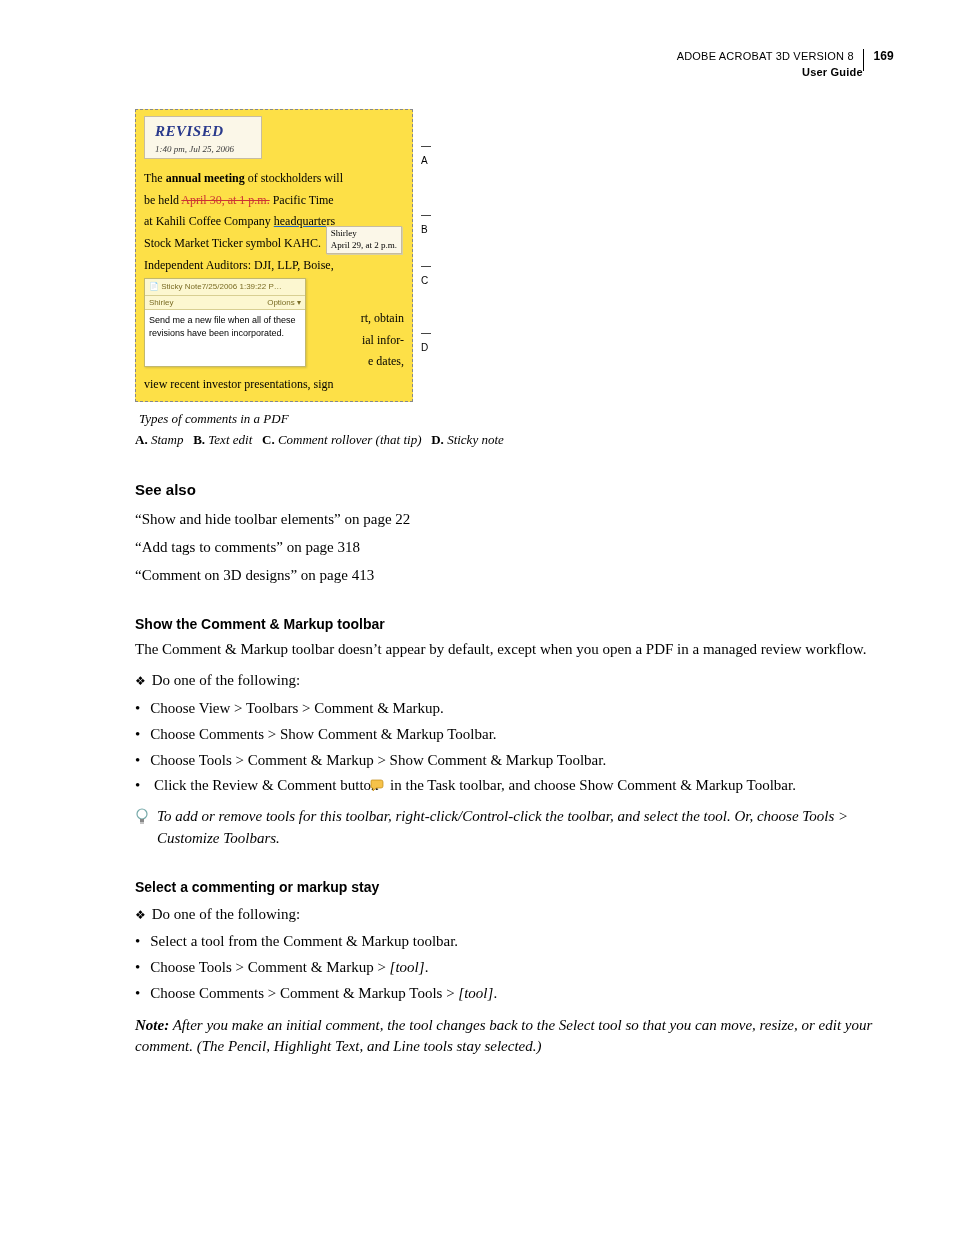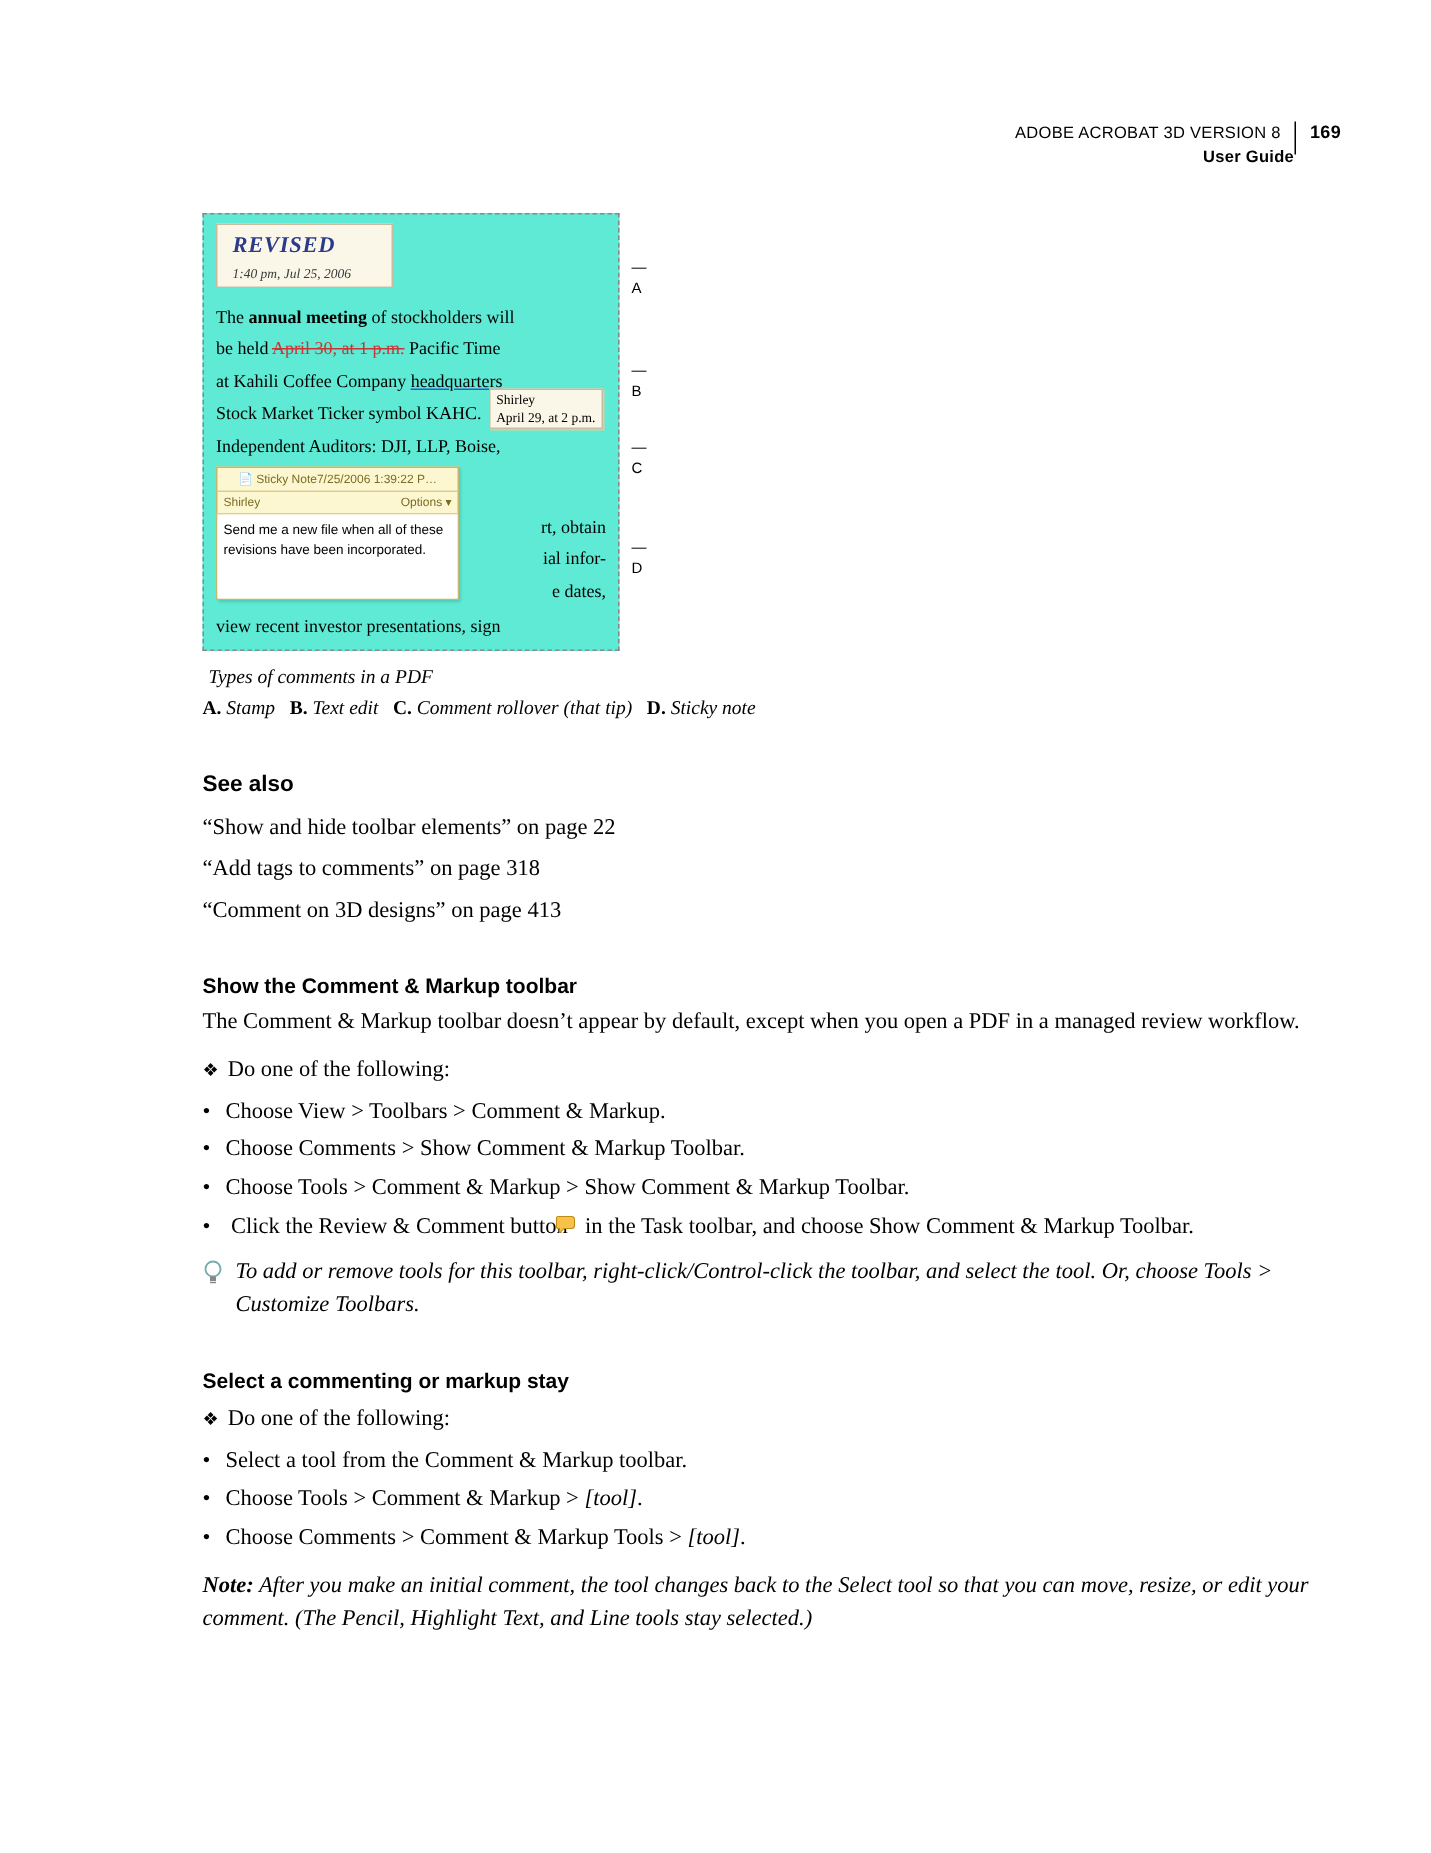--- a/index.html
+++ b/index.html
@@ -4,21 +4,21 @@
 <style>
   html,body{margin:0;padding:0;background:#fff;}
   body{
     font-family:"Minion Pro","Times New Roman",Times,serif;
     color:#000;
     font-size:15px;
     line-height:1.45;
     width:954px;
   }
   .page{
-    padding:80px 60px 60px 60px;
+    padding:48px 60px 60px 60px;
   }
   .running-head{
     text-align:right;
     font-family:"Myriad Pro","Segoe UI",Arial,sans-serif;
     font-size:11px;
     letter-spacing:.2px;
     margin-bottom:28px;
   }
   .running-head .divider{
     display:inline-block;
@@ -29,21 +29,21 @@
   }
   .running-head .pgno{font-weight:700;font-size:12px;}
   .running-head .line2{font-weight:700;}
   .content{margin-left:75px;max-width:760px;}
   .figure-wrap{display:flex;align-items:flex-start;gap:8px;margin-bottom:8px;}
   .figure{
     border:1px dashed #888;
     width:260px;
     font-family:"Times New Roman",Times,serif;
     font-size:12px;
-    background:#5eead4;
+    background:#fde047;
     padding:6px 8px 4px 8px;
     position:relative;
   }
   .stamp{
     border:1px solid #c7bca0;
     background:#fbf7e8;
     padding:4px 10px 2px 10px;
     width:96px;
     margin-bottom:10px;
   }
@@ -77,21 +77,21 @@
   .sticky{
     border:1px solid #c2b86f;
     background:#fcf7d0;
     width:160px;
     font-family:Tahoma,Arial,sans-serif;
     font-size:9px;
     margin-top:4px;
     box-shadow:1px 1px 2px rgba(0,0,0,.15);
   }
   .sticky .hdr{
-    display:flex;justify-content:center;
+    display:flex;justify-content:flex-start;
     padding:2px 4px;
     border-bottom:1px solid #d8cf92;
     color:#7a6c24;
     font-size:8px;
   }
   .sticky .row2{
     display:flex;justify-content:space-between;
     padding:1px 4px;
     border-bottom:1px solid #d8cf92;
     color:#7a6c24;

